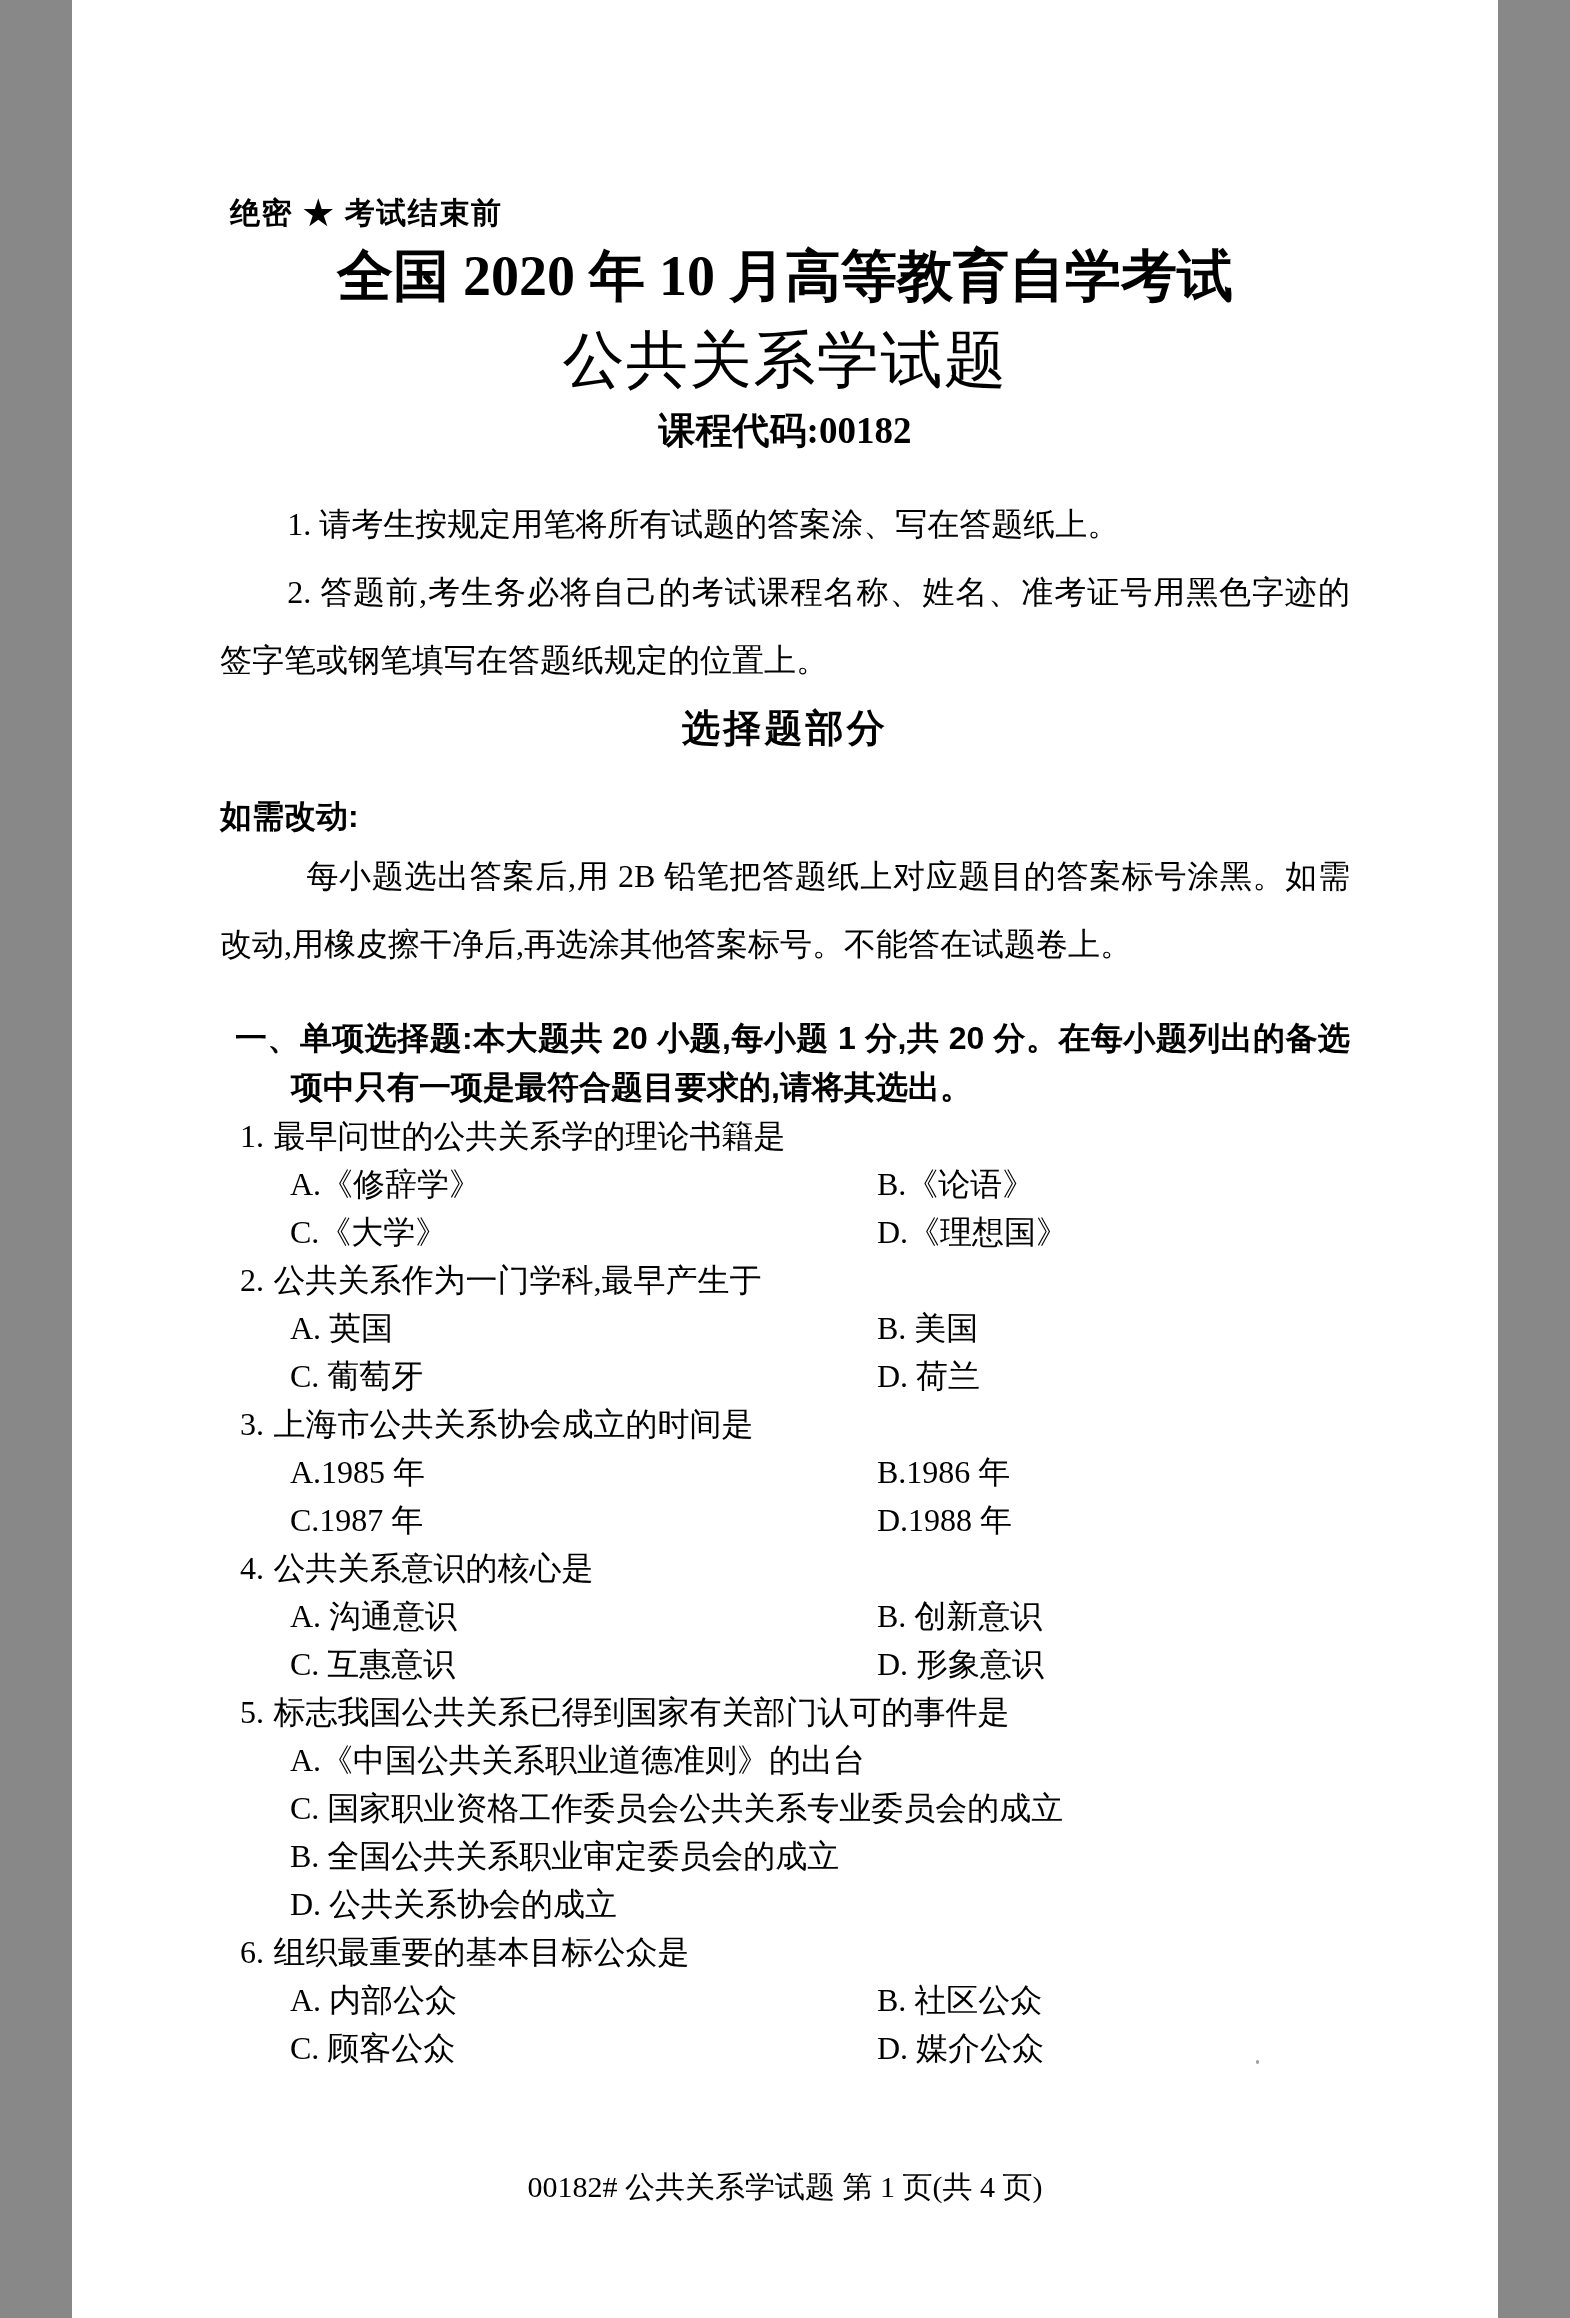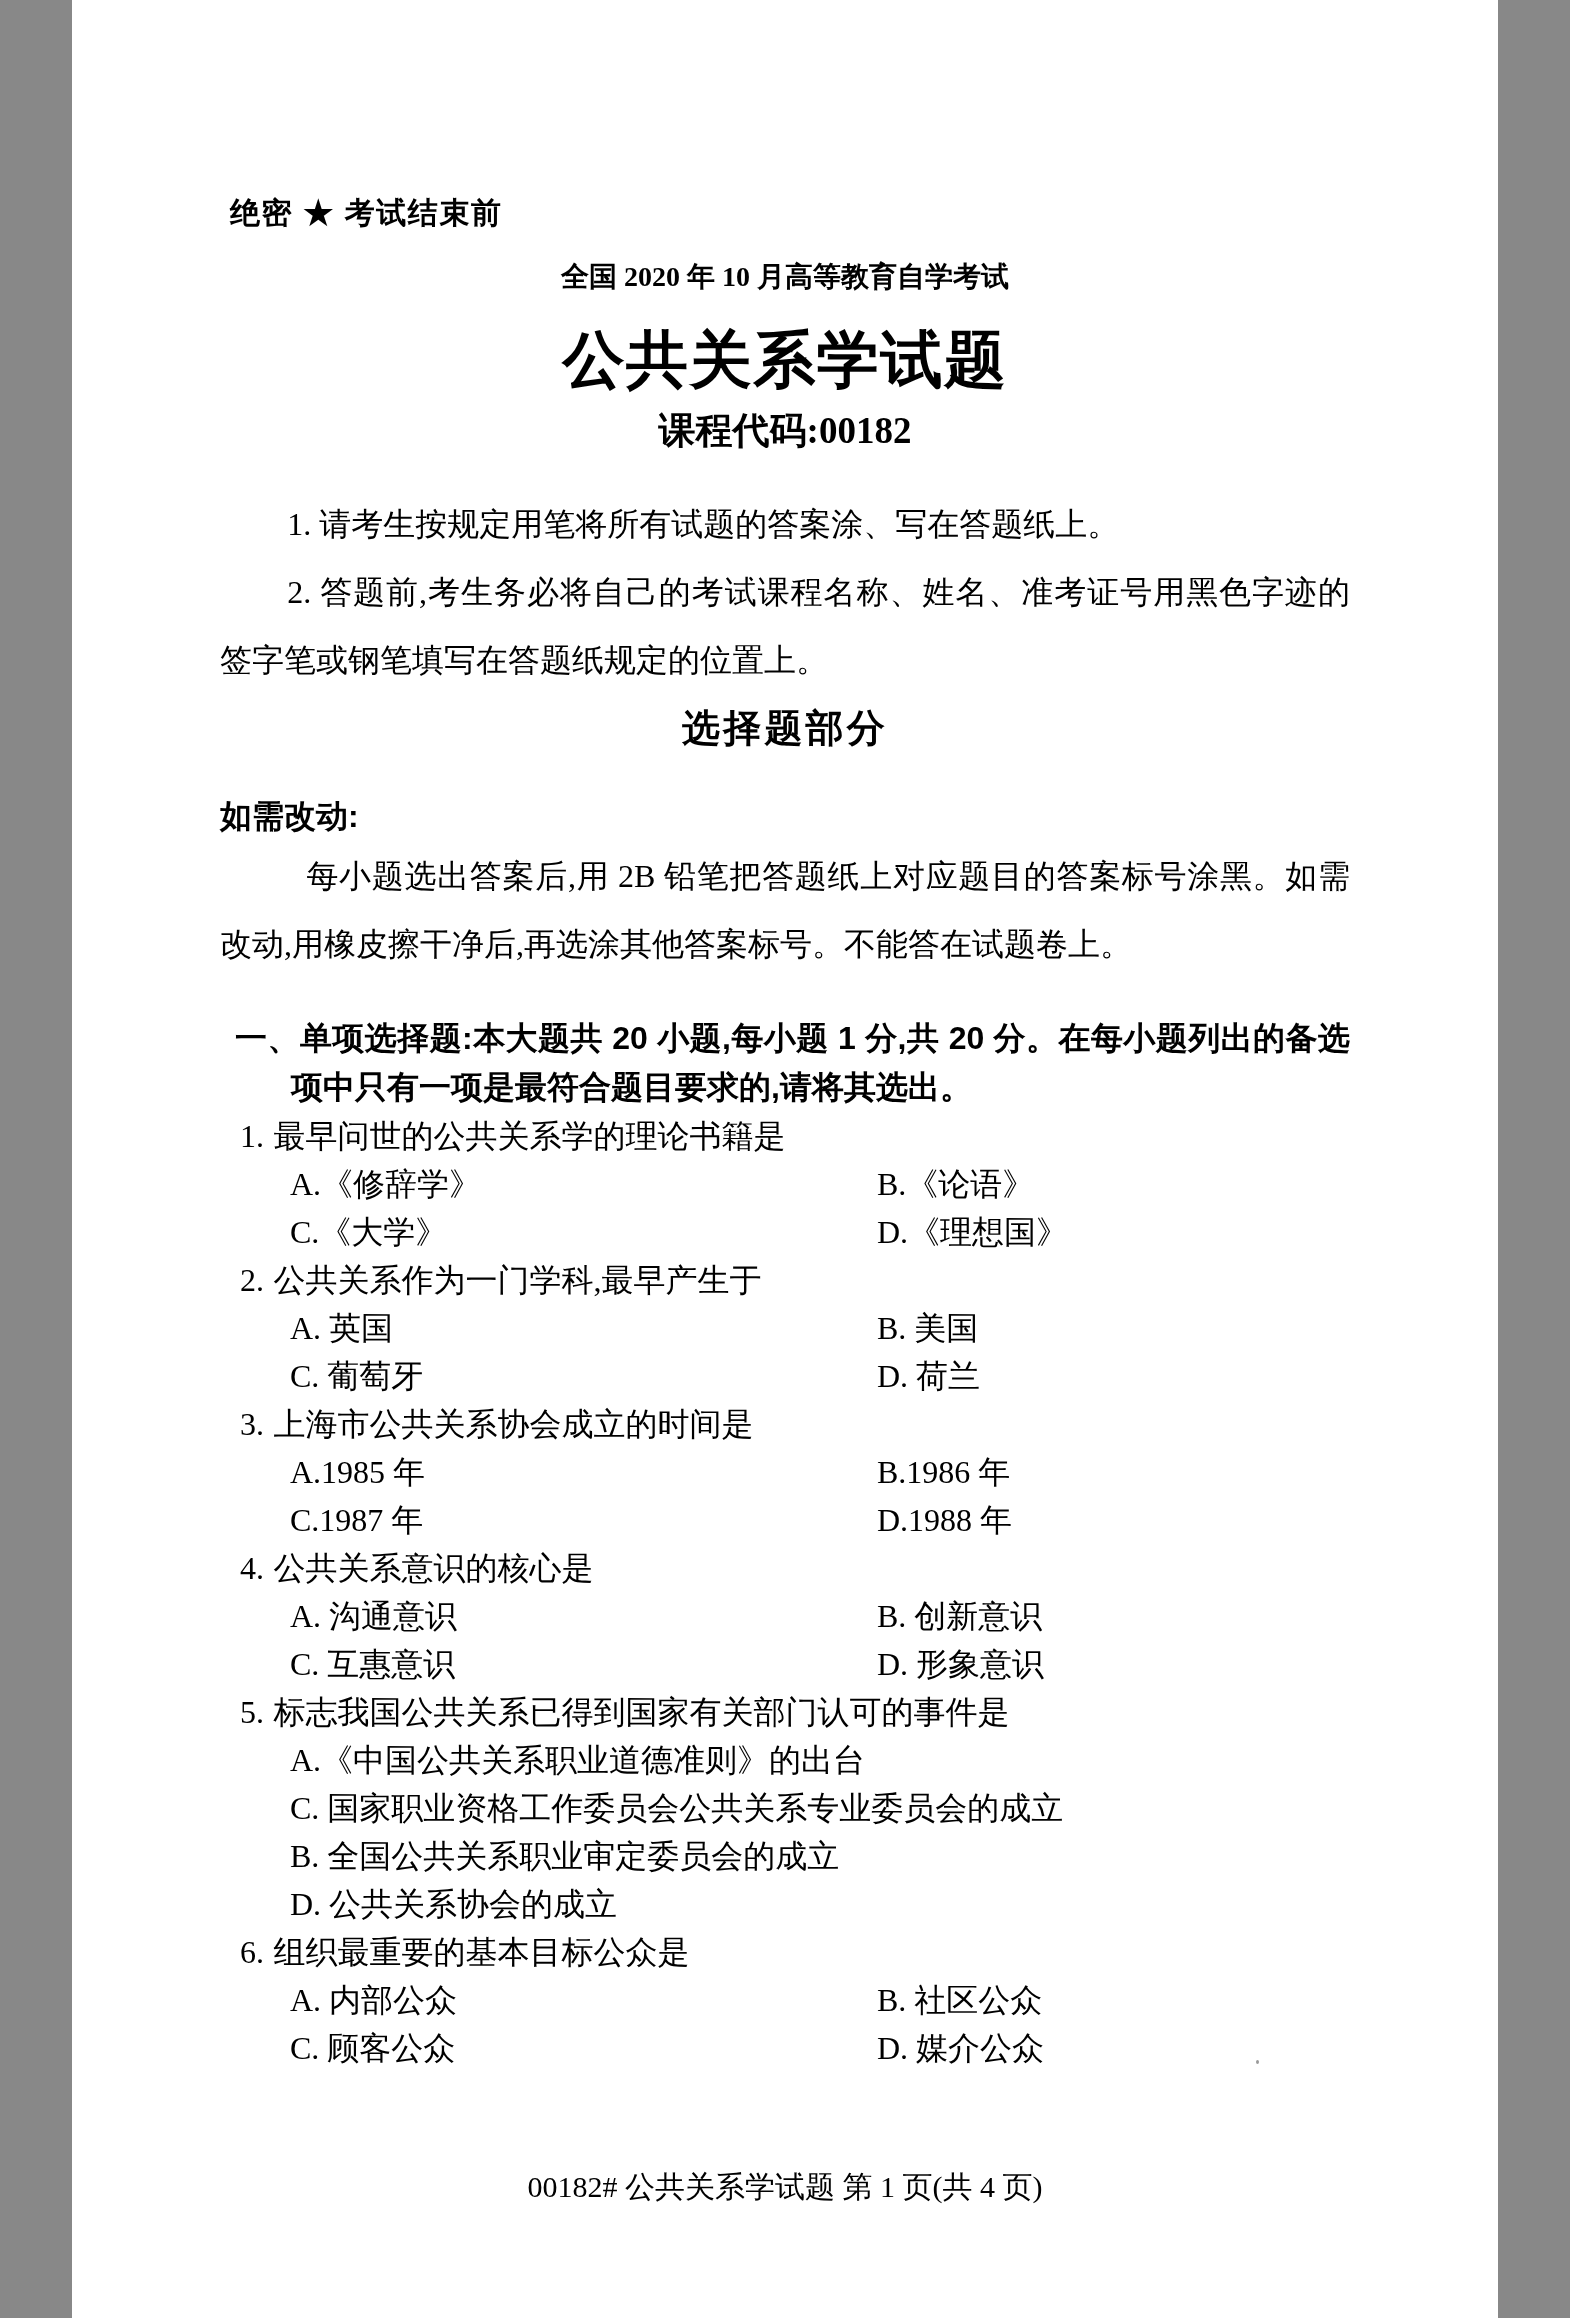--- a/index.html
+++ b/index.html
@@ -26,30 +26,30 @@
   }
   .secrecy {
     margin: 195px 147px 0 158px;
     font-size: 30px;
     line-height: 35px;
     letter-spacing: 1.6px;
   }
   .exam-title {
     margin-top: 22px;
     text-align: center;
-    font-size: 28px;
+    font-size: 56px;
     line-height: 49px;
     font-weight: bold;
   }
   .paper-title {
     margin-top: 20px;
     text-align: center;
     font-size: 62px;
     line-height: 79px;
-    font-weight: bold;
+    font-weight: normal;
     letter-spacing: 1.6px;
   }
   .course-code {
     margin-top: 8px;
     text-align: center;
     font-size: 37px;
     line-height: 46px;
     font-weight: bold;
   }
   .instr {

